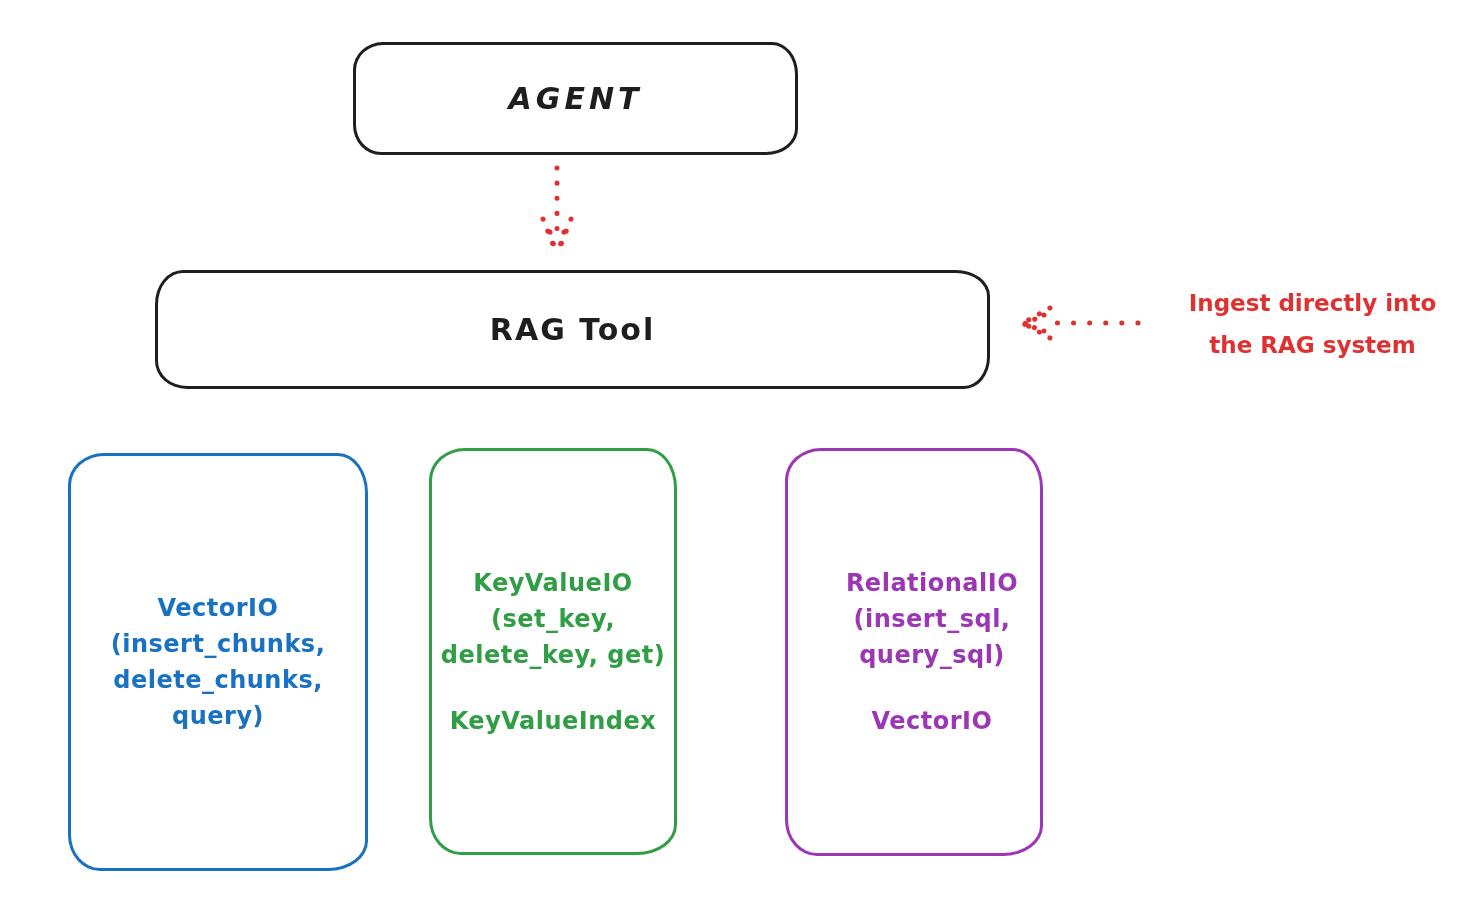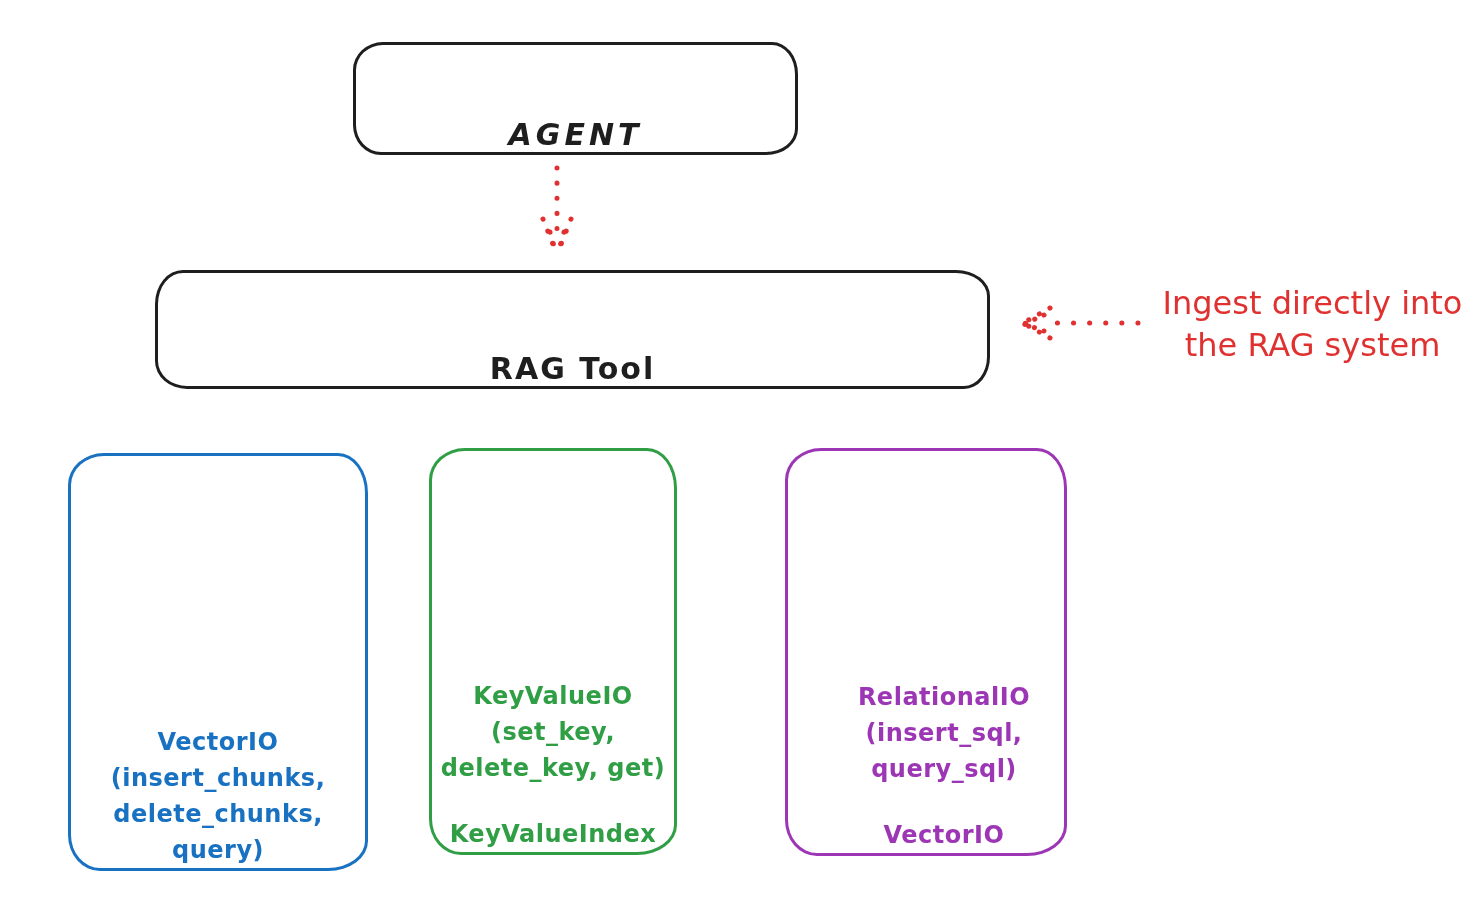--- a/index.html
+++ b/index.html
@@ -16,21 +16,21 @@
     font-family: "DejaVu Sans", sans-serif;
     color: var(--ink, #1e1e1e);
   }
 
   
   .box {
     position: absolute;
     box-sizing: border-box;
     background: transparent;
     display: flex;
-    align-items: flex-end;
+    align-items: center;
     justify-content: center;
     text-align: center;
   }
 
   .agent {
     left: 353px; top: 42px;
     width: 445px; height: 113px;
     border: 3.5px solid var(--ink, #1e1e1e);
     border-radius: 30px 26px 32px 28px / 28px 32px 26px 30px;
   }
@@ -74,35 +74,35 @@
     color: var(--blue, #1971c2);
   }
   .store-keyvalue {
     left: 429px; top: 448px;
     width: 248px; height: 407px;
     border-color: var(--green, #2f9e44);
     color: var(--green, #2f9e44);
   }
   .store-relational {
     left: 785px; top: 448px;
-    width: 282px; height: 408px;
+    width: 258px; height: 408px;
     border-color: var(--purple, #9c36b5);
     color: var(--purple, #9c36b5);
     padding-left: 36px;
   }
 
   .annotation {
     position: absolute;
     left: 1140px; top: 282px;
     width: 345px;
     text-align: center;
     color: var(--red, #e03131);
-    font-size: 32px;
+    font-size: 23px;
     line-height: 42px;
-    font-weight: 400;
+    font-weight: 700;
     white-space: pre-line;
   }
 
   .arrows {
     position: absolute;
     left: 0; top: 0;
     width: 1484px; height: 910px;
     pointer-events: none;
   }
   .dotted {

